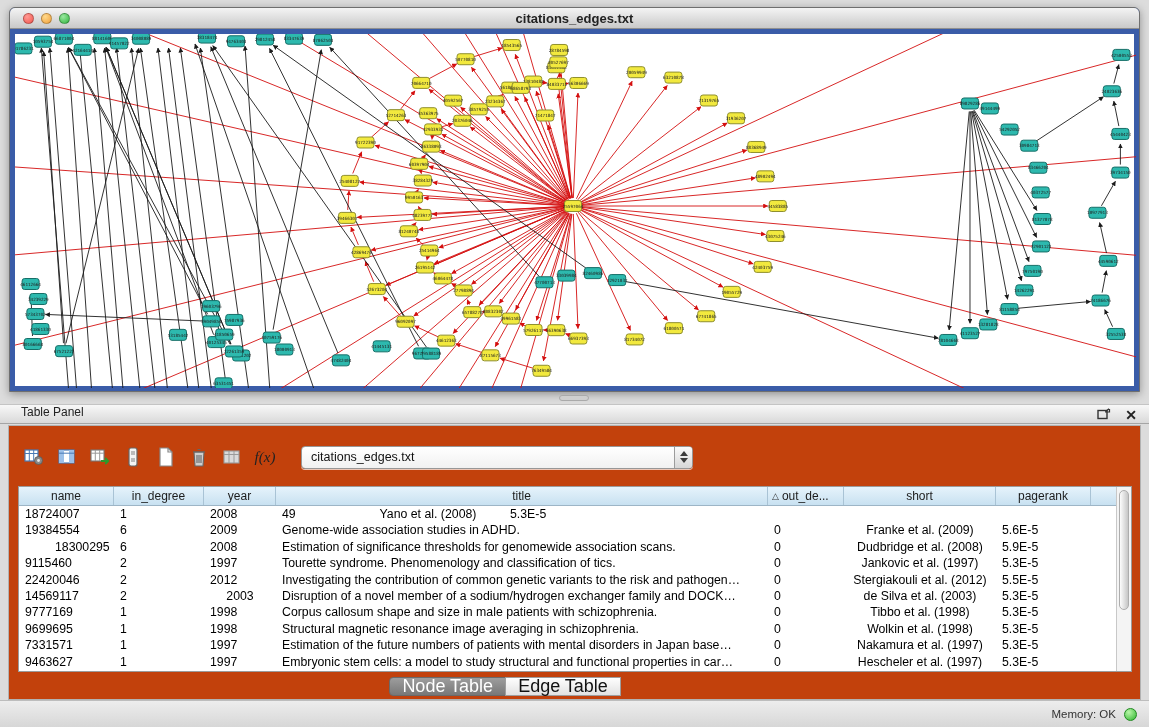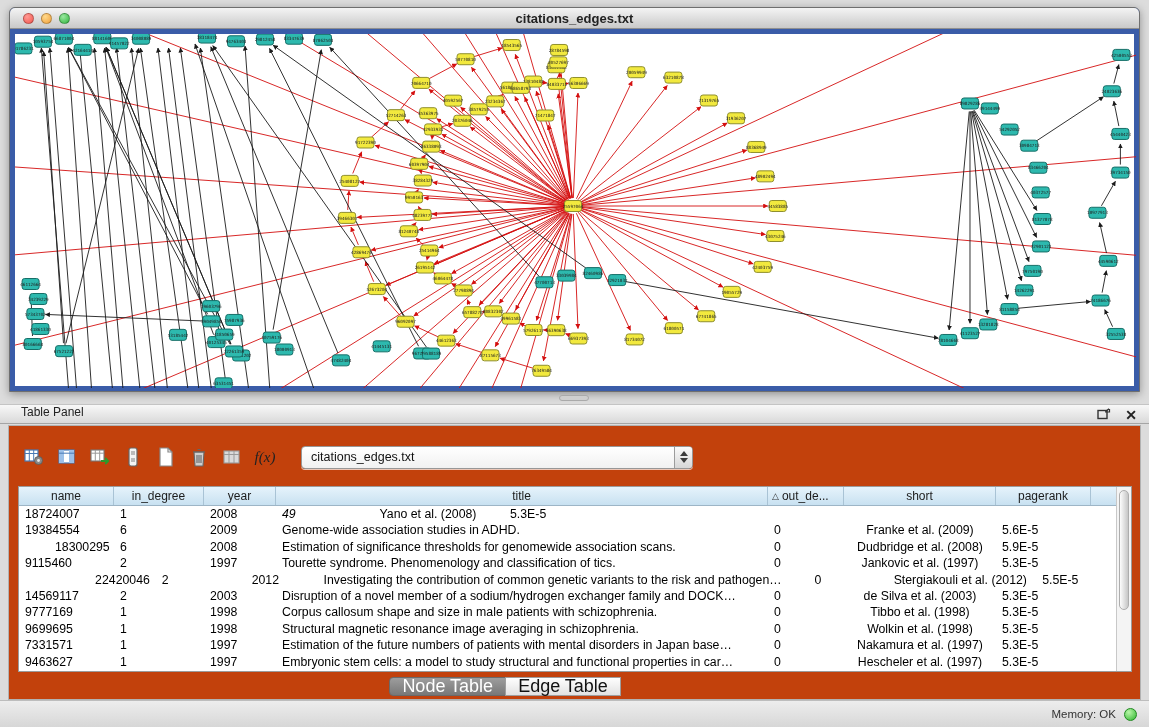--- a/index.html
+++ b/index.html
@@ -650,21 +650,21 @@
         </div>
         <div class="hcell" style="width: 95px;">
           <span>pagerank</span>
         </div>
       </div>
     <div class="tbody" id="tbody">
         <div class="trow">
           <div class="tcell" style="width: 95px; text-align: left;">18724007</div>
           <div class="tcell" style="width: 90px; text-align: left;">1</div>
           <div class="tcell" style="width: 72px; text-align: left;">2008</div>
-          <div class="tcell" style="width: 76px; text-align: left; font-style: italic;">49</div>
+          <div class="tcell" style="width: 76px; text-align: left;">49</div>
           <div class="tcell" style="width: 152px; text-align: center;">Yano et al. (2008)</div>
           <div class="tcell" style="width: 95px; text-align: left;">5.3E-5</div>
         </div>
         <div class="trow">
           <div class="tcell" style="width: 95px; text-align: left;">19384554</div>
           <div class="tcell" style="width: 90px; text-align: left;">6</div>
           <div class="tcell" style="width: 72px; text-align: left;">2009</div>
           <div class="tcell" style="width: 492px; text-align: left;">Genome-wide association studies in ADHD.</div>
           <div class="tcell" style="width: 76px; text-align: left;">0</div>
           <div class="tcell" style="width: 152px; text-align: center;">Franke et al. (2009)</div>
@@ -682,32 +682,32 @@
         <div class="trow">
           <div class="tcell" style="width: 95px; text-align: left;">9115460</div>
           <div class="tcell" style="width: 90px; text-align: left;">2</div>
           <div class="tcell" style="width: 72px; text-align: left;">1997</div>
           <div class="tcell" style="width: 492px; text-align: left;">Tourette syndrome. Phenomenology and classification of tics.</div>
           <div class="tcell" style="width: 76px; text-align: left;">0</div>
           <div class="tcell" style="width: 152px; text-align: center;">Jankovic et al. (1997)</div>
           <div class="tcell" style="width: 95px; text-align: left;">5.3E-5</div>
         </div>
         <div class="trow">
-          <div class="tcell" style="width: 95px; text-align: right; margin-left: 42px;">22420046</div>
+          <div class="tcell" style="width: 95px; text-align: left;">22420046</div>
           <div class="tcell" style="width: 90px; text-align: left;">2</div>
           <div class="tcell" style="width: 72px; text-align: left;">2012</div>
           <div class="tcell" style="width: 492px; text-align: left;">Investigating the contribution of common genetic variants to the risk and pathogen…</div>
           <div class="tcell" style="width: 76px; text-align: left;">0</div>
           <div class="tcell" style="width: 152px; text-align: center;">Stergiakouli et al. (2012)</div>
           <div class="tcell" style="width: 95px; text-align: left;">5.5E-5</div>
         </div>
         <div class="trow">
           <div class="tcell" style="width: 95px; text-align: left;">14569117</div>
           <div class="tcell" style="width: 90px; text-align: left;">2</div>
-          <div class="tcell" style="width: 72px; text-align: left;">2003</div>
+          <div class="tcell" style="width: 72px; text-align: center;">2003</div>
           <div class="tcell" style="width: 492px; text-align: left;">Disruption of a novel member of a sodium/hydrogen exchanger family and DOCK…</div>
           <div class="tcell" style="width: 76px; text-align: left;">0</div>
           <div class="tcell" style="width: 152px; text-align: center;">de Silva et al. (2003)</div>
           <div class="tcell" style="width: 95px; text-align: left;">5.3E-5</div>
         </div>
         <div class="trow">
           <div class="tcell" style="width: 95px; text-align: left;">9777169</div>
           <div class="tcell" style="width: 90px; text-align: left;">1</div>
           <div class="tcell" style="width: 72px; text-align: left;">1998</div>
           <div class="tcell" style="width: 492px; text-align: left;">Corpus callosum shape and size in male patients with schizophrenia.</div>

